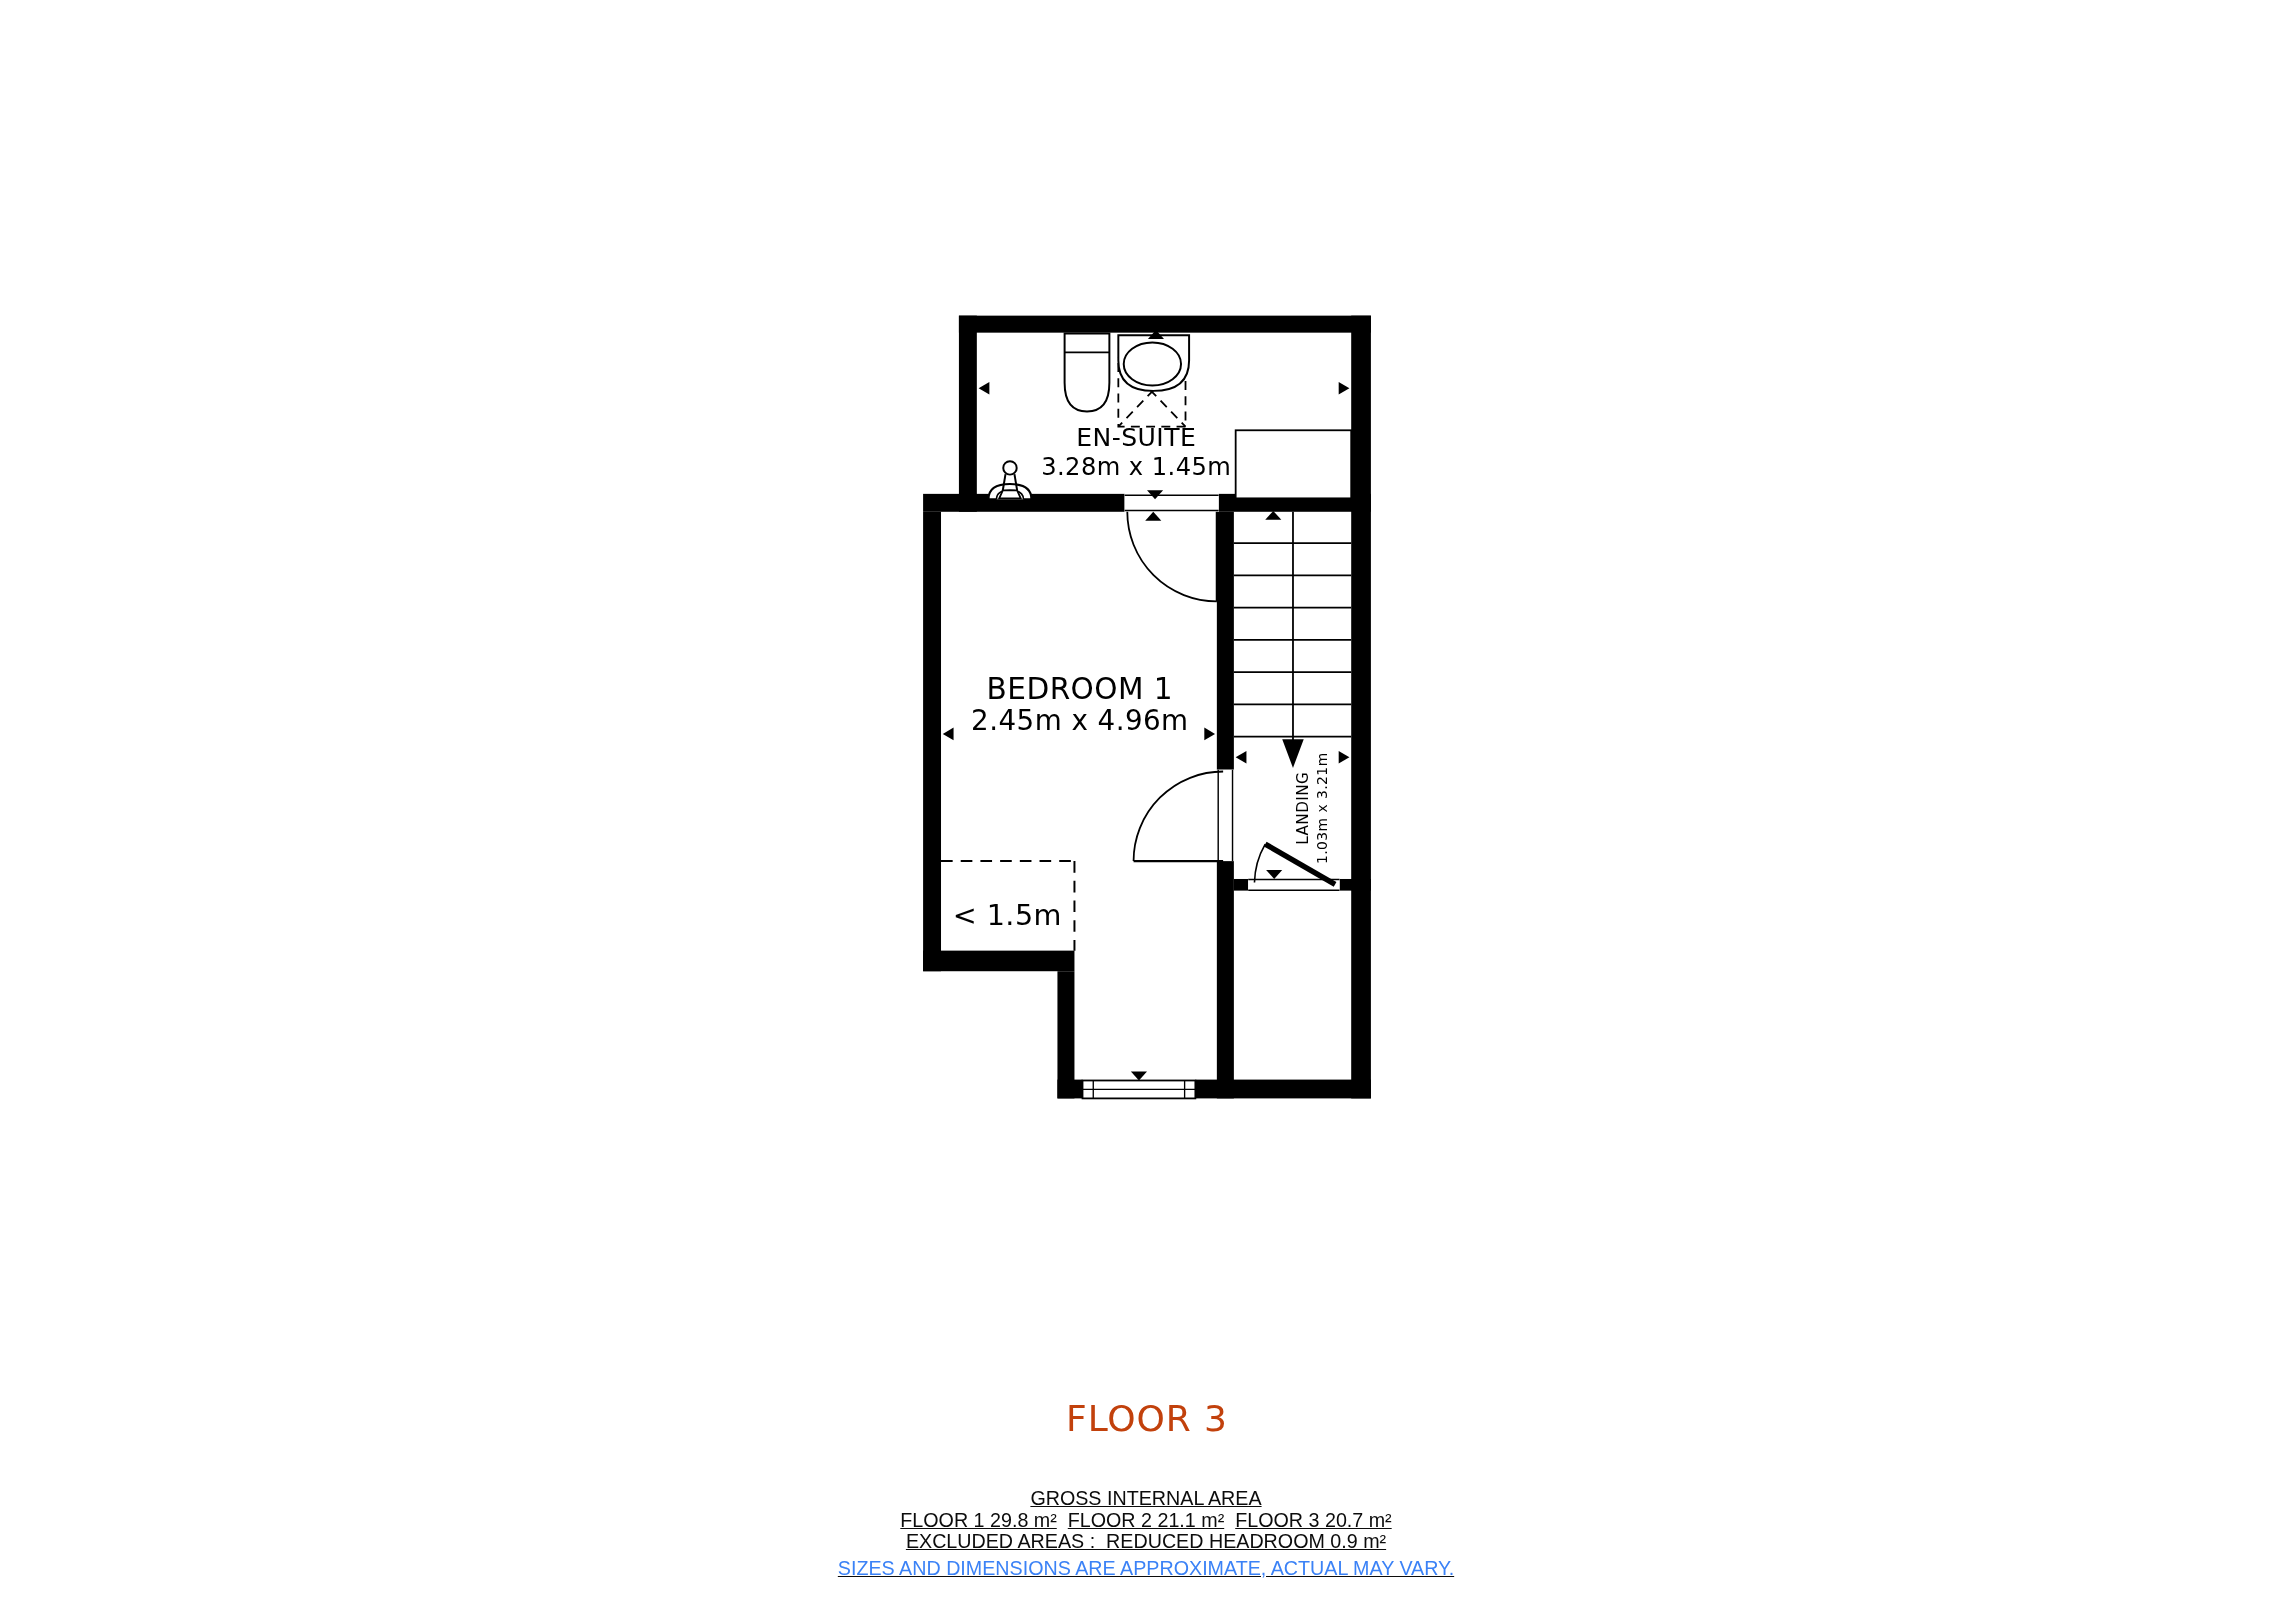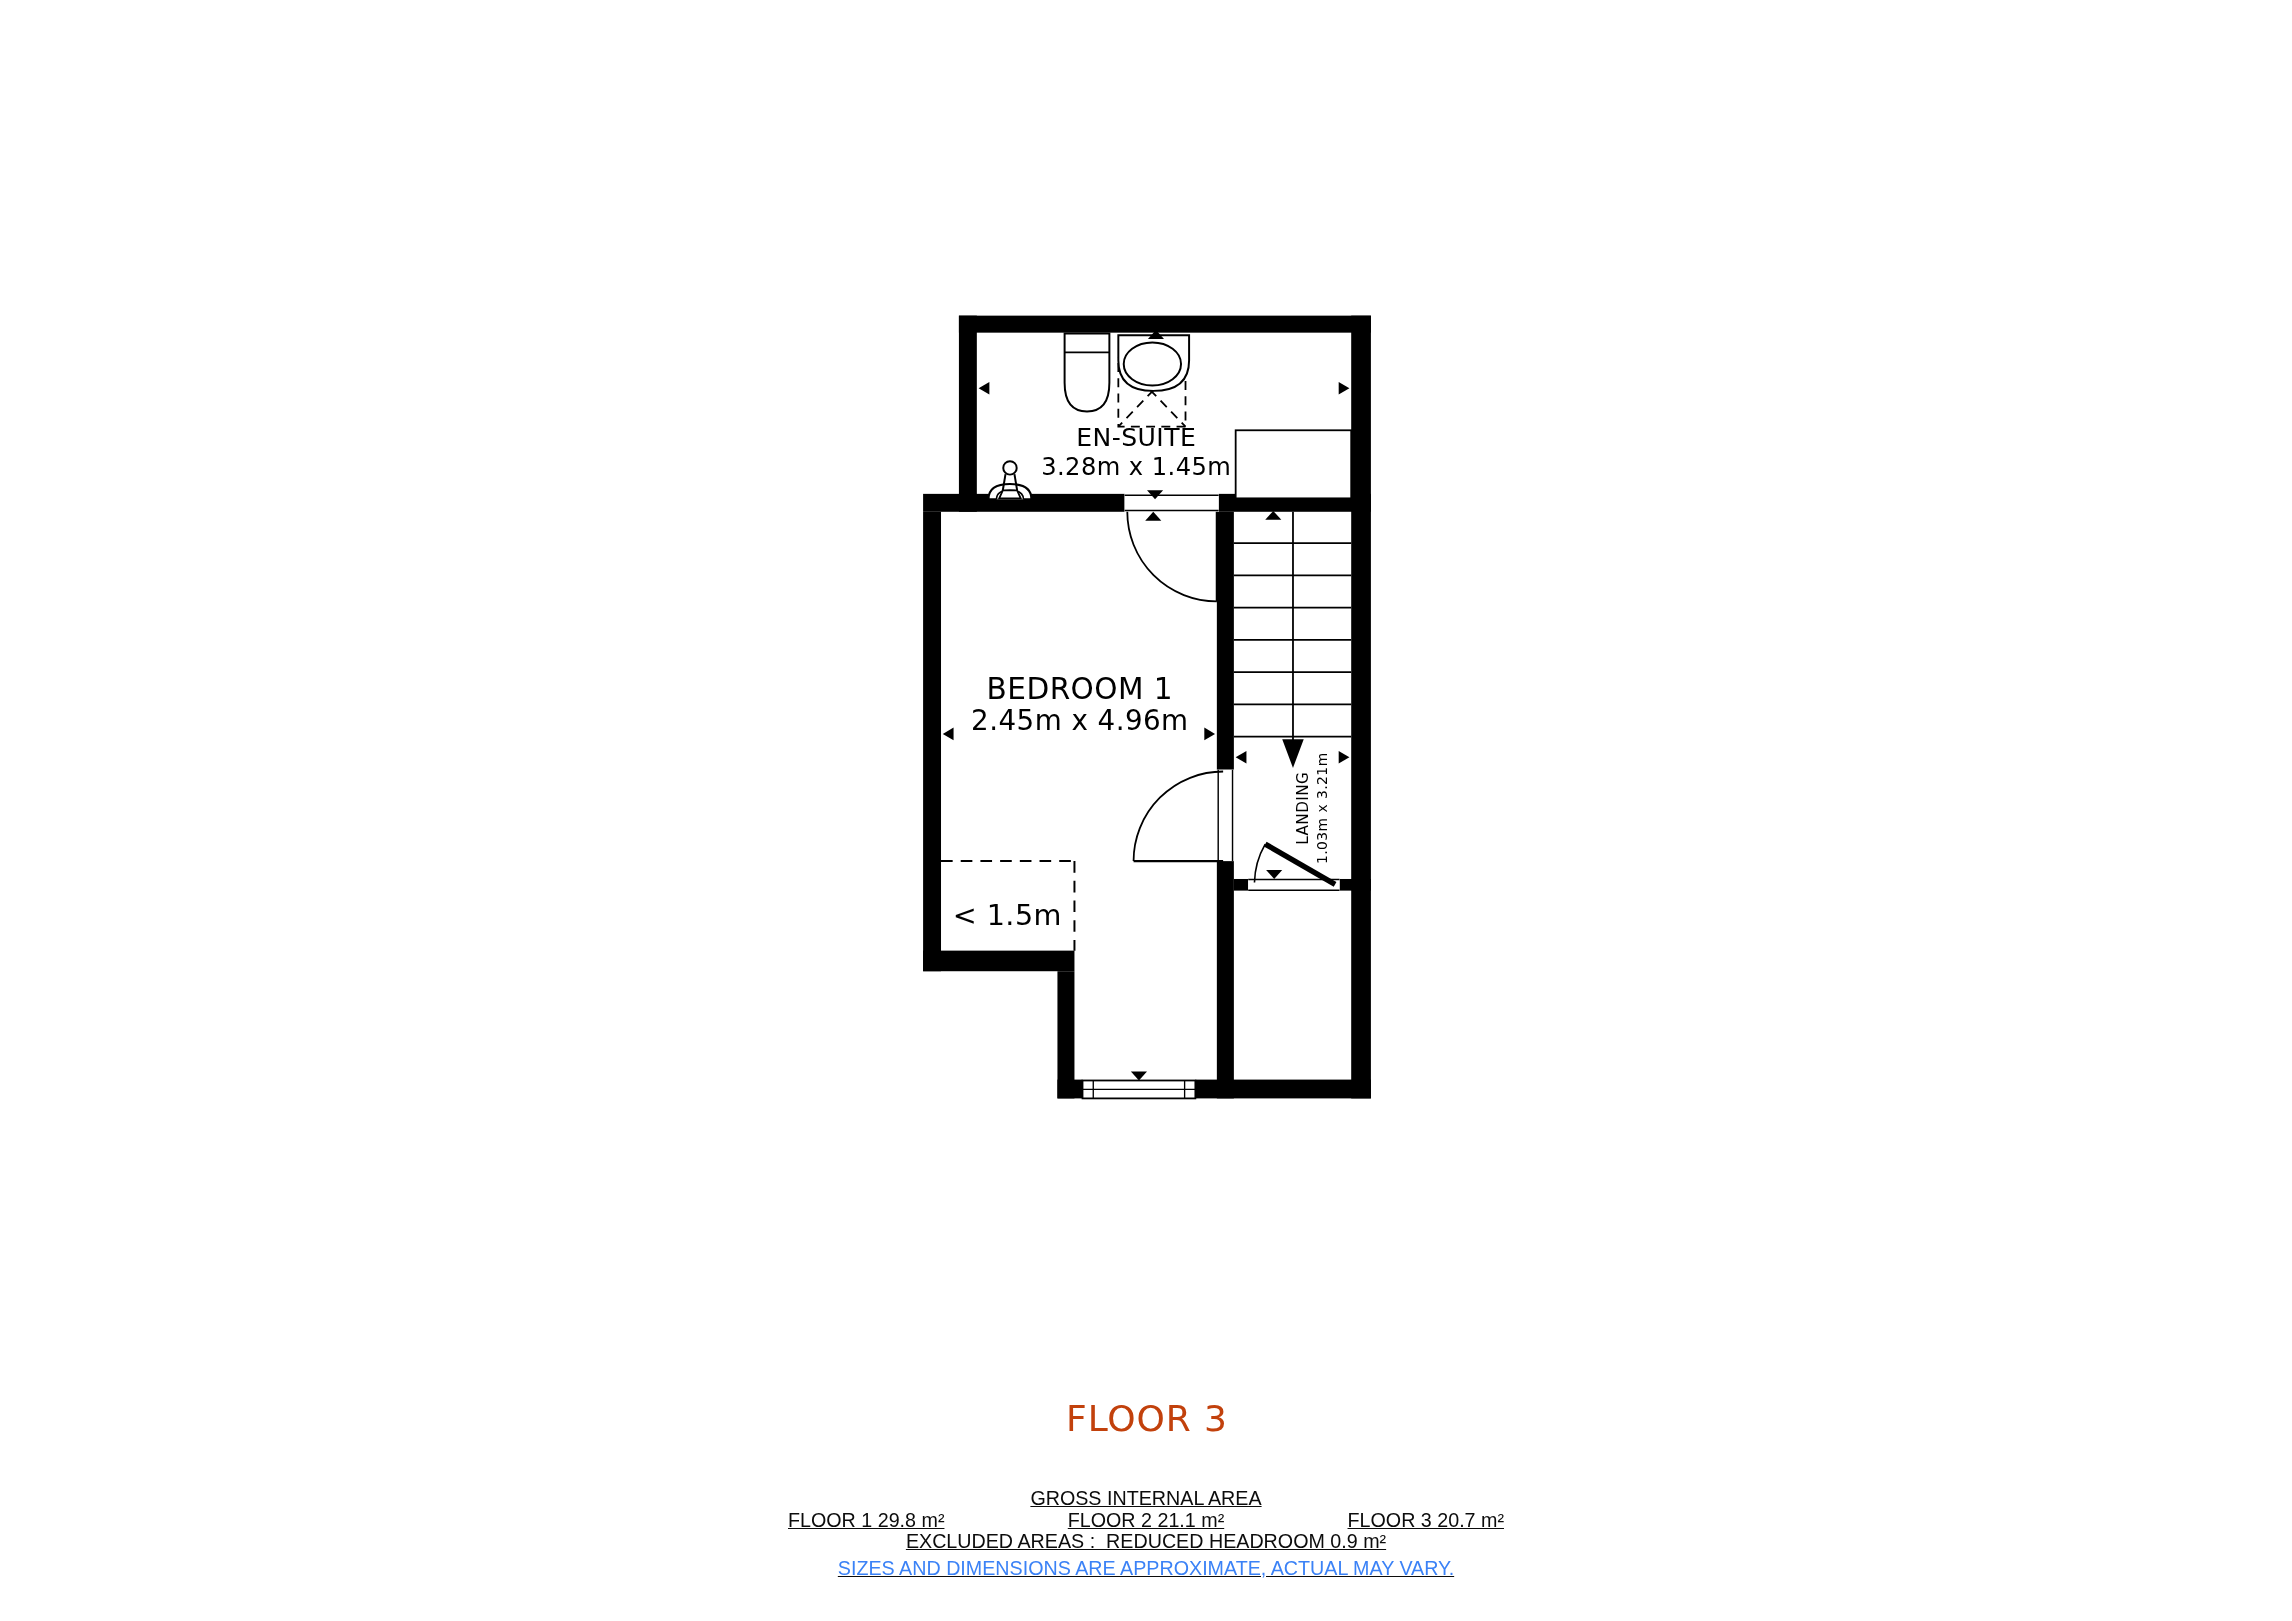--- a/index.html
+++ b/index.html
@@ -5,21 +5,21 @@
   html,body{margin:0;padding:0;background:#ffffff;}
   .page{position:relative;width:2293px;height:1621px;background:#ffffff;overflow:hidden;
         font-family:"Liberation Sans", sans-serif;border-radius:29px;}
   .plan{position:absolute;left:896px;top:304px;width:502px;height:815px;}
   .plan text{font-family:"DejaVu Sans", sans-serif;fill:#000;letter-spacing:0.5px;}
   .floor-title{position:absolute;left:923px;top:1398px;width:448px;text-align:center;
         font-family:"DejaVu Sans", sans-serif;font-size:36px;color:#c2410c;letter-spacing:0.9px;}
   .area-block{position:absolute;left:788px;top:1488px;width:716px;text-align:center;
         font-size:19.7px;line-height:21.5px;color:#0c0c0c;text-decoration:underline;}
   .area-block .pre{white-space:pre-wrap;}
-  .floors-row{display:flex;justify-content:space-between;gap:27px;}
+  .floors-row{display:flex;justify-content:center;gap:11px;}
   .disclaimer{margin-top:5.4px;color:#3b82f6;}
   .logo{position:absolute;left:1748px;top:1423px;width:545px;height:198px;background:#3e5c47;}
   .logo svg{position:absolute;left:0;top:0;width:545px;height:198px;}
   .logo text{fill:#ffffff;font-family:"Liberation Sans", sans-serif;}
 </style>
 </head>
 <body>
 
 <div class="page">
 

